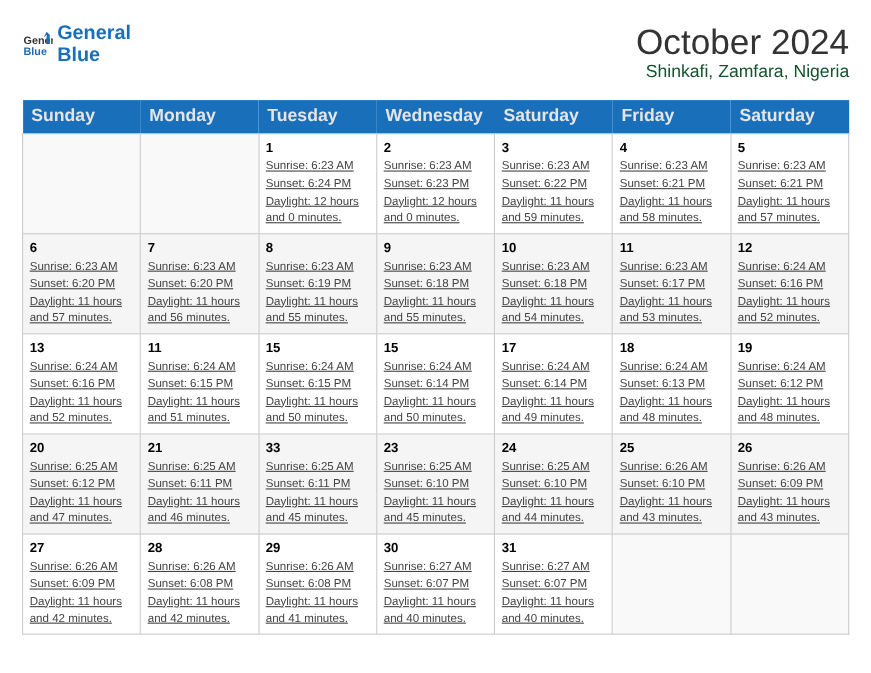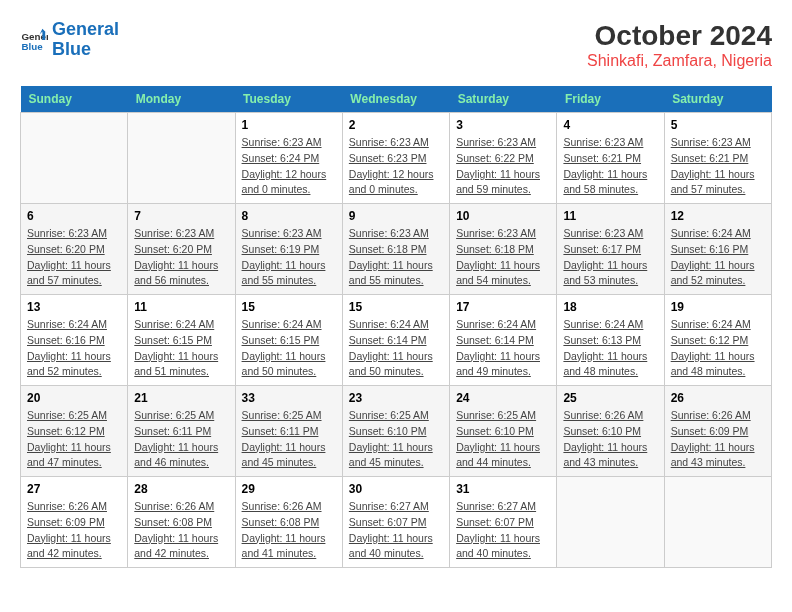--- a/index.html
+++ b/index.html
@@ -31,39 +31,39 @@
       color: #1a6fba;
     }
     .logo-icon {
       width: 28px;
       height: 28px;
     }
     .title-block {
       text-align: right;
     }
     .main-title {
-      font-size: 28px;
-      font-weight: bold;
+      font-size: 32px;
+      font-weight: normal;
       color: #333;
     }
     .subtitle {
       font-size: 16px;
-      color: #ef4444;
+      color: #14532d;
     }
     table {
       width: 100%;
       border-collapse: collapse;
       font-size: 11px;
     }
     thead tr th {
       background-color: #1a6fba;
-      color: #86efac;
+      color: #e5e5e5;
       padding: 6px 8px;
       text-align: left;
-      font-size: 12px;
+      font-size: 16px;
       font-weight: bold;
     }
     tbody tr td {
       border: 1px solid #ccc;
       padding: 5px 6px;
       vertical-align: top;
       width: 14.28%;
       min-height: 80px;
       background: #fff;
     }

